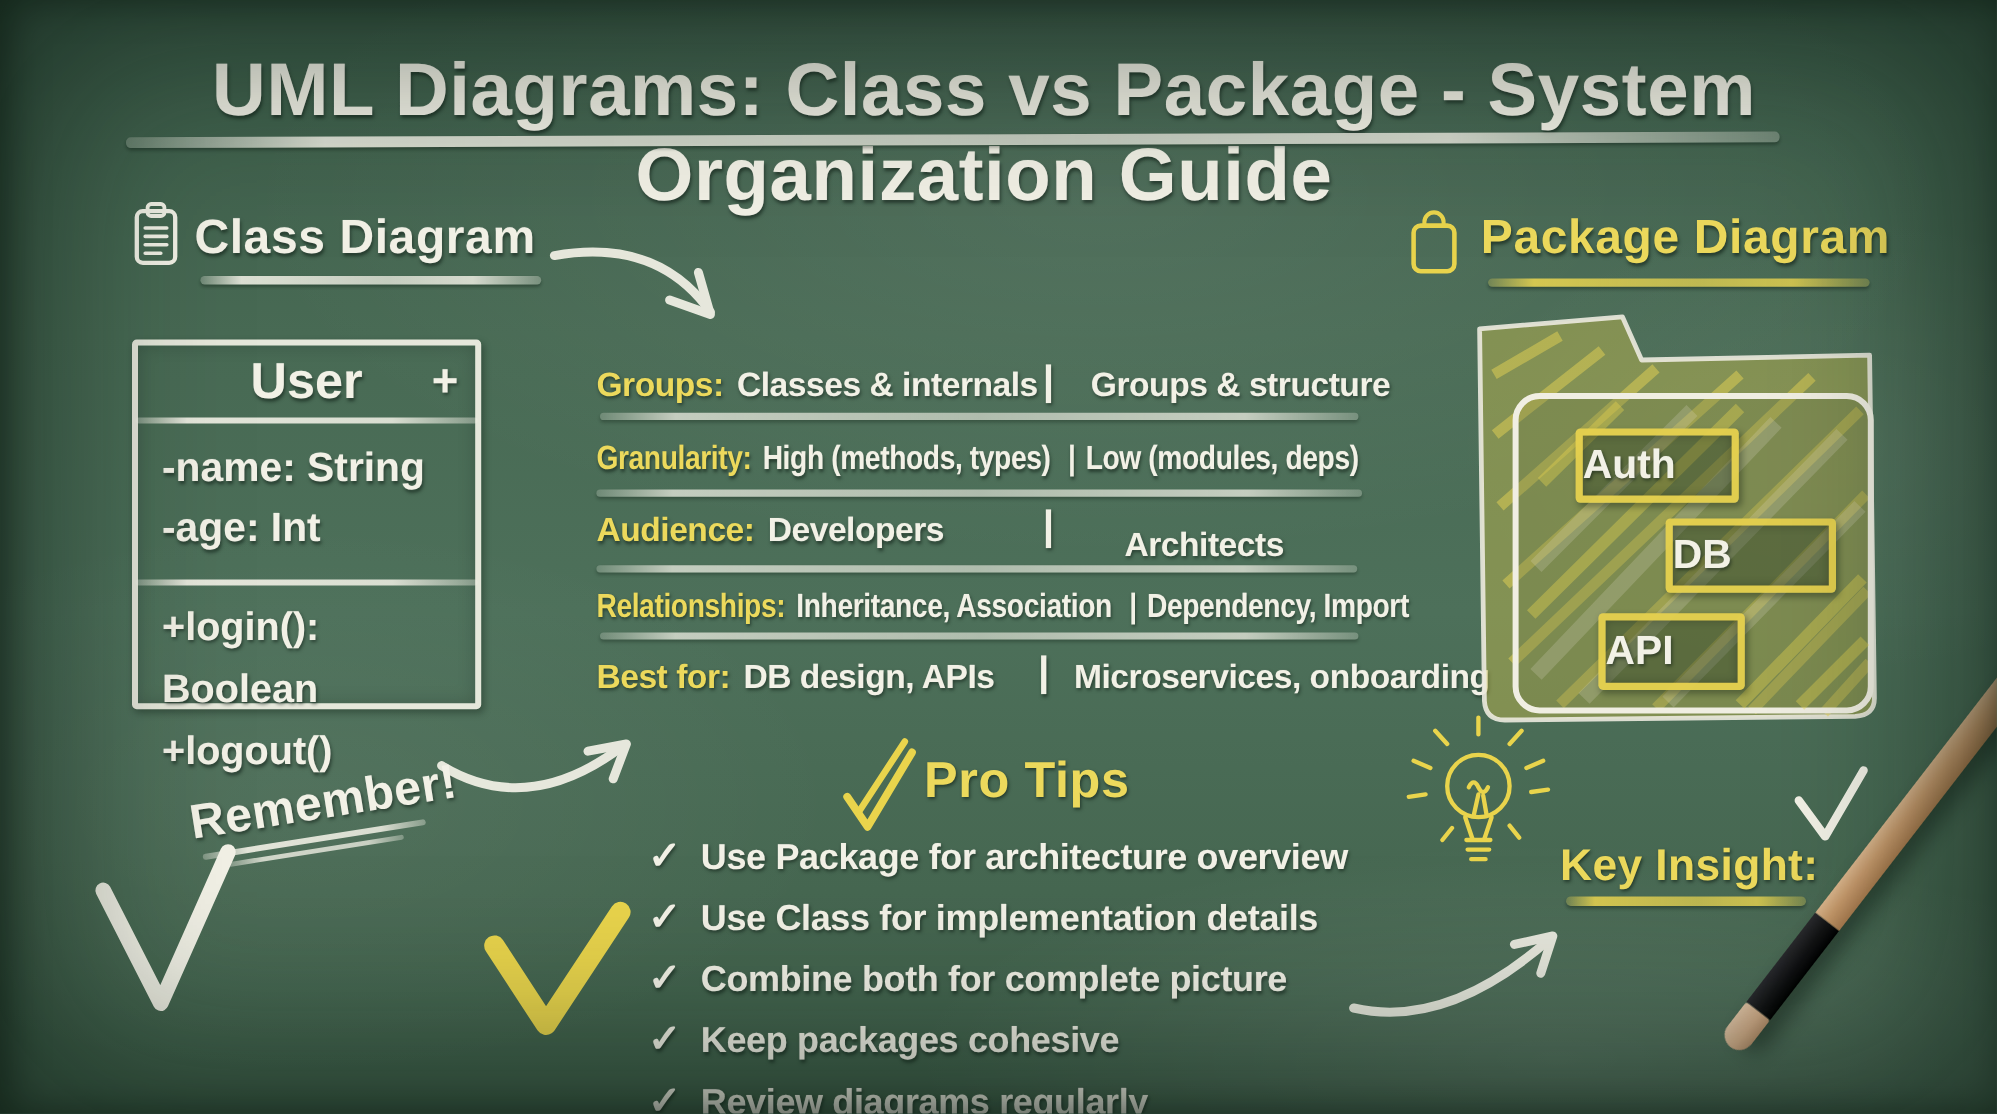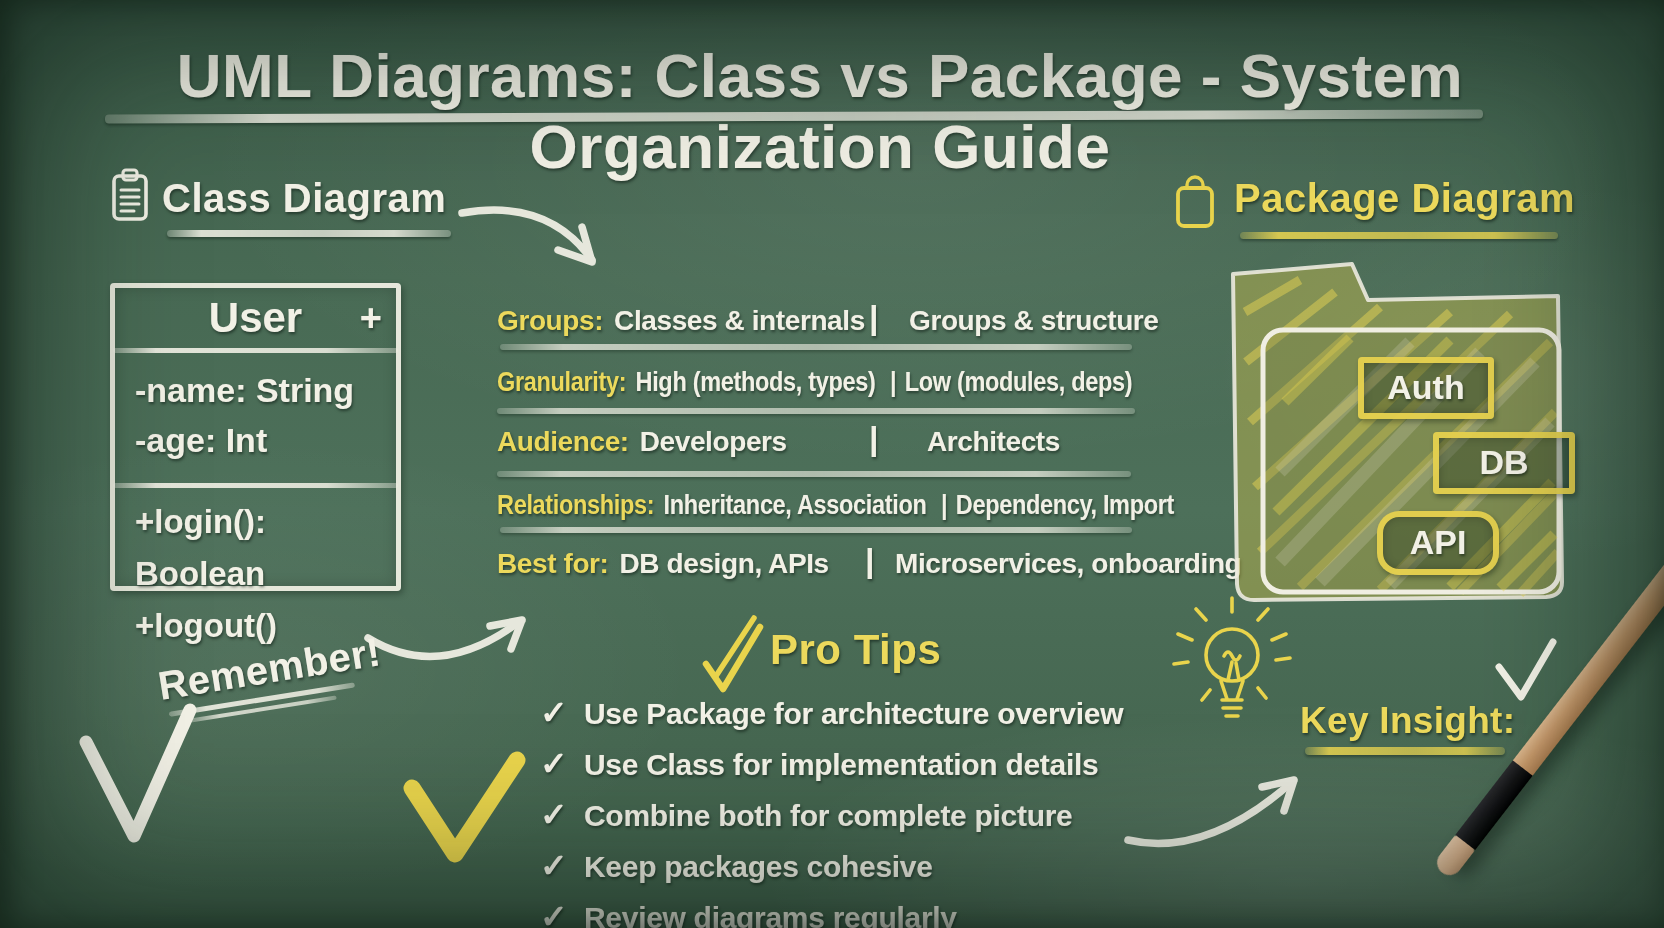--- a/index.html
+++ b/index.html
@@ -45,22 +45,22 @@
   .cmp-row{position:absolute;left:497px;height:40px;line-height:40px;font-size:28px;letter-spacing:-.4px;white-space:nowrap;}
   .cmp-row .lbl{margin-right:11px;}
   .cmp-squeeze{transform:scaleX(.84);transform-origin:left center;}
   .cmp-pipe{font-weight:bold;color:#f2f1e6;text-shadow:1px 2px 3px rgba(8,20,12,.55);}
   .divider{position:absolute;height:6px;border-radius:3px;opacity:.85;
     background:linear-gradient(90deg,rgba(242,241,230,.25),rgba(242,241,230,.85) 10%,rgba(242,241,230,.7) 50%,rgba(242,241,230,.85) 85%,rgba(242,241,230,.3));
     box-shadow:0 2px 3px rgba(8,20,12,.35);}
 
   
   .module-box{position:absolute;border:6px solid rgba(232,211,79,.95);border-radius:4px;
-    background:rgba(15,35,22,.30);box-sizing:border-box;text-align:center;
-    box-shadow:2px 3px 5px rgba(8,20,12,.35), inset 0 0 8px rgba(0,0,0,.25);margin-left:45px;}
+    background:rgba(15,35,22,.30);box-sizing:border-box;text-align:left;
+    box-shadow:2px 3px 5px rgba(8,20,12,.35), inset 0 0 8px rgba(0,0,0,.25);}
   .module-box .t{font-size:34px;line-height:1;position:relative;top:50%;transform:translateY(-52%);display:block;}
 
   
   .tips{left:540px;top:687px;width:620px;}
   .tip-line{height:51px;line-height:51px;font-size:30px;letter-spacing:-.3px;white-space:nowrap;}
   .tip-check{display:inline-block;width:44px;font-size:33px;}
 
   .remember{left:160px;top:664px;transform:rotate(-9deg);transform-origin:left center;}
   .remember .txt{font-size:40px;letter-spacing:.5px;}
   .rem-u1{width:188px;height:5px;border-radius:3px;margin:4px 0 0 6px;
@@ -123,21 +123,21 @@
 
   <div class="cmp-row cmp-squeeze" style="top:362px;">
     <span class="chalk-y lbl">Granularity:</span><span class="chalk">High (methods, types)</span>
     <span class="cmp-pipe" style="margin:0 10px;">|</span><span class="chalk">Low (modules, deps)</span>
   </div>
   <div class="divider" style="left:497px;top:408px;width:638px;"></div>
 
   <div class="cmp-row" style="top:422px;">
     <span class="chalk-y lbl">Audience:</span><span class="chalk">Developers</span>
     <span class="abs cmp-pipe" style="left:372px;top:-4px;font-size:34px;">|</span>
-    <span class="abs chalk" style="left:430px;">Architects</span>
+    <span class="abs chalk" style="left:440px;margin-top:12px;">Architects</span>
   </div>
   <div class="divider" style="left:497px;top:471px;width:634px;"></div>
 
   <div class="cmp-row cmp-squeeze" style="top:485px;">
     <span class="chalk-y lbl">Relationships:</span><span class="chalk">Inheritance, Association</span>
     <span class="cmp-pipe" style="margin:0 10px;">|</span><span class="chalk">Dependency, Import</span>
   </div>
   <div class="divider" style="left:500px;top:527px;width:632px;"></div>
 
   <div class="cmp-row" style="top:544px;text-align:center;">
@@ -166,21 +166,21 @@
       <path d="M300 335 L402 230 M350 336 L404 282 M135 150 L200 86 M126 260 L300 88"></path>
     </g>
   </svg>
 
   <div class="module-box" style="left:1313px;top:357px;width:136px;height:62px;">
     <span class="t chalk">Auth</span>
   </div>
   <div class="module-box" style="left:1388px;top:432px;width:142px;height:62px;">
     <span class="t chalk">DB</span>
   </div>
-  <div class="module-box" style="left:1332px;top:511px;width:122px;height:64px;border-radius:22px;">
+  <div class="module-box" style="left:1332px;top:511px;width:122px;height:64px;">
     <span class="t chalk">API</span>
   </div>
 
   <div class="abs chalk-y protips-head">Pro Tips</div>
   <div class="abs tips">
     <div class="tip-line chalk"><span class="tip-check">✓</span><span>Use Package for architecture overview</span></div>
     <div class="tip-line chalk"><span class="tip-check">✓</span><span>Use Class for implementation details</span></div>
     <div class="tip-line chalk"><span class="tip-check">✓</span><span>Combine both for complete picture</span></div>
     <div class="tip-line chalk"><span class="tip-check">✓</span><span>Keep packages cohesive</span></div>
     <div class="tip-line chalk"><span class="tip-check">✓</span><span>Review diagrams regularly</span></div>

